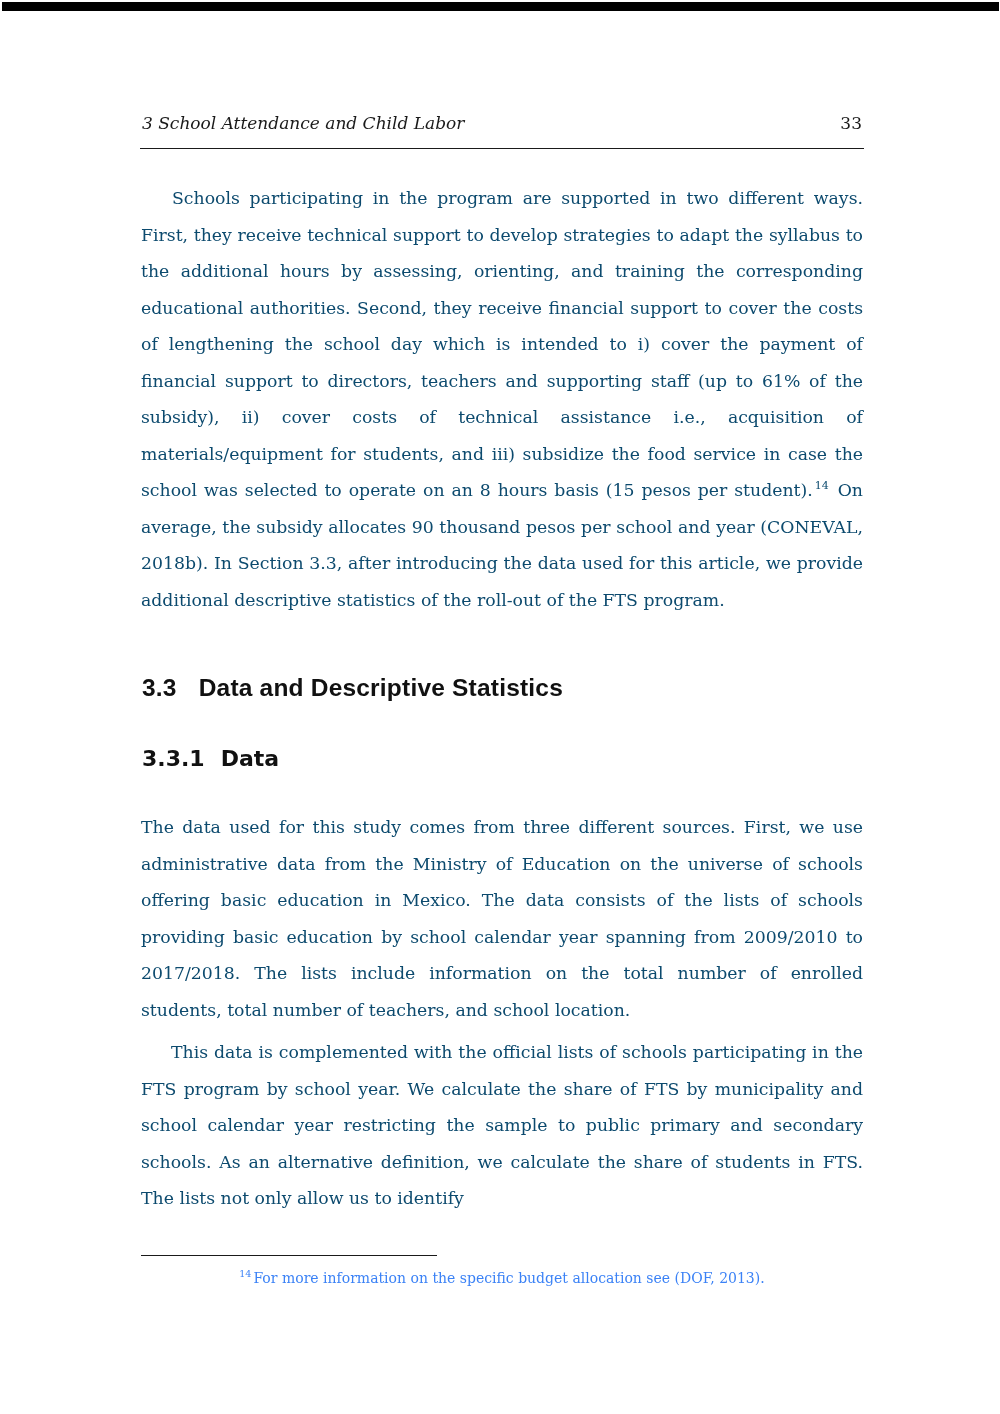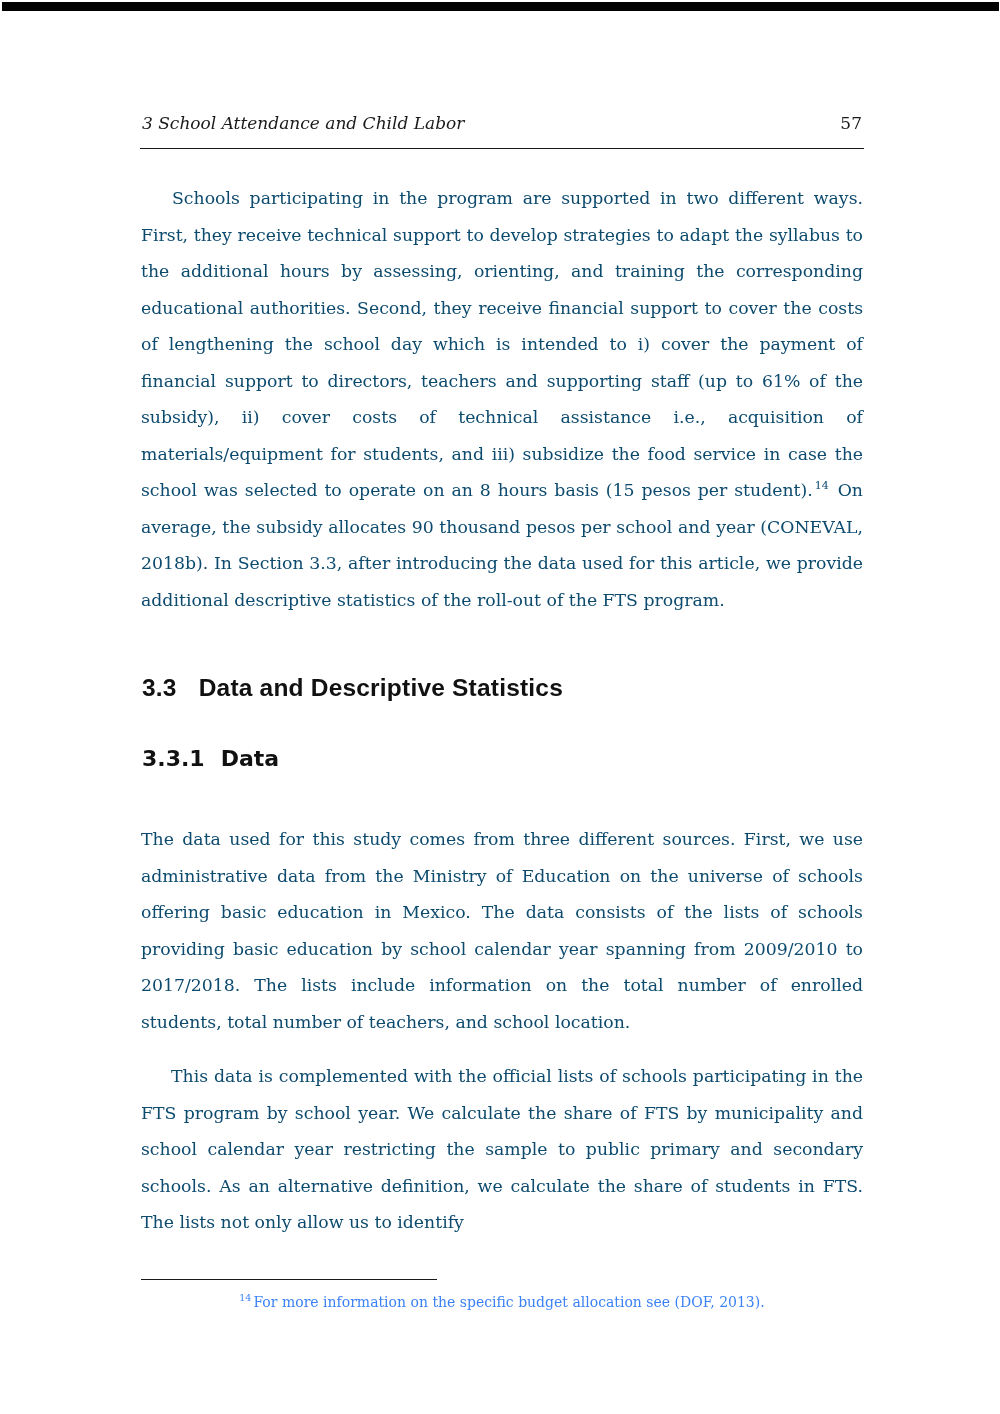--- a/index.html
+++ b/index.html
@@ -65,22 +65,22 @@
 
   .subsection-heading {
     margin-top: 42px;
     font-family: "DejaVu Sans", "Liberation Sans", sans-serif;
     font-weight: bold;
     font-size: 22px;
     color: #111111;
   }
   .subsection-heading .num { margin-right: 14px; }
 
-  .para-2 { margin-top: 48px; }
-  .para-3 { margin-top: 16px; }
+  .para-2 { margin-top: 36px; }
+  .para-3 { margin-top: 4px; }
 
   .footnote {
     margin-top: 36px;
   }
   .footnote-rule {
     width: 296px;
     height: 0;
     border-top: 1.3px solid #1a1a1a;
     margin-bottom: 9px;
   }
@@ -95,21 +95,21 @@
 </head>
 <body>
 
 <div class="page">
   <div class="top-border"></div>
 
   <div class="content">
 
     <div class="doc-header">
       <span class="chapter">3 School Attendance and Child Labor</span>
-      <span class="pageno">57</span>
+      <span class="pageno">33</span>
     </div>
 
     <p class="para indent para-1"><span>Schools participating in the program are supported in two different ways. First, they receive technical support to develop strategies to adapt the syllabus to the additional hours by assessing, orienting, and training the corresponding educational authorities. Second, they receive financial support to cover the costs of lengthening the school day which is intended to i) cover the payment of financial support to directors, teachers and supporting staff (up to 61% of the subsidy), ii) cover costs of technical assistance i.e., acquisition of materials/equipment for students, and iii) subsidize the food service in case the school was selected to operate on an 8 hours basis (15 pesos per student).</span><sup class="fnref">14</sup><span> On average, the subsidy allocates 90 thousand pesos per school and year (CONEVAL, 2018b). In Section 3.3, after introducing the data used for this article, we provide additional descriptive statistics of the roll-out of the FTS program.</span></p>
 
     <h2 class="section-heading">
       <span class="num">3.3</span><span>Data and Descriptive Statistics</span>
     </h2>
 
     <h3 class="subsection-heading">
       <span class="num">3.3.1</span><span>Data</span>

